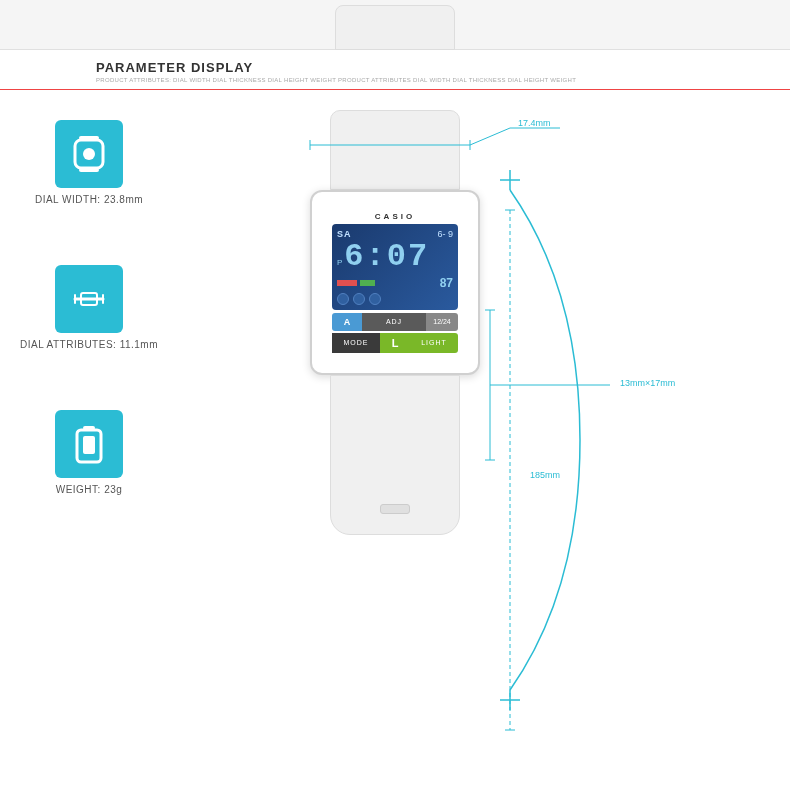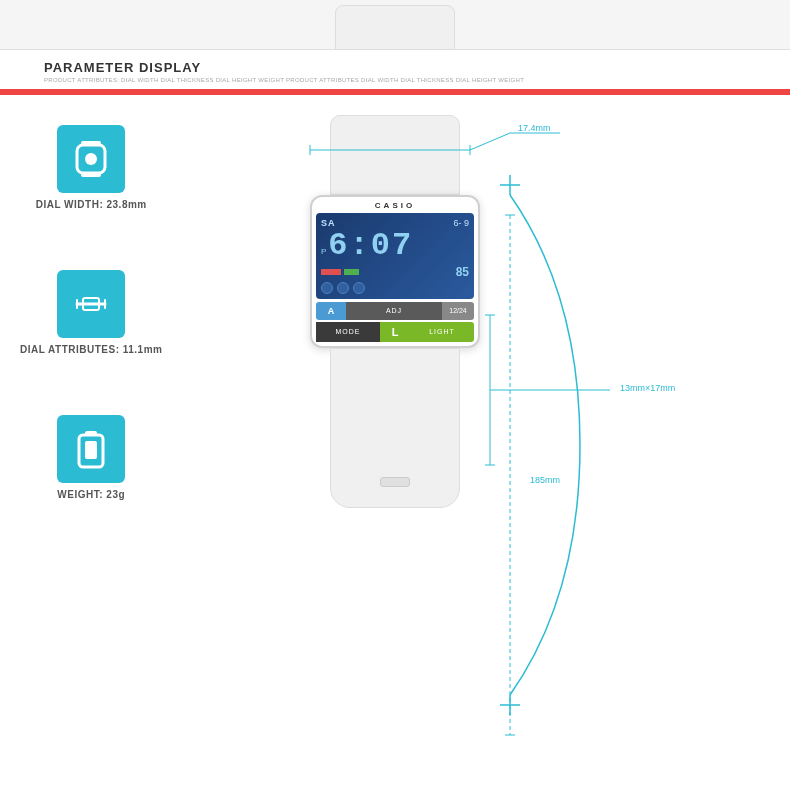--- a/index.html
+++ b/index.html
@@ -27,22 +27,22 @@
       width: 120px;
       height: 45px;
       background: #f0f0f0;
       border: 1px solid #ddd;
       border-radius: 8px 8px 0 0;
       margin-top: 5px;
     }
 
     
     .param-header {
-      padding: 10px 80px 4px 44px;
-      border-bottom: 6px solid #ef4444;
+      padding: 10px 80px 4px 96px;
+      border-bottom: 1px solid #ef4444;
     }
 
     .param-title {
       font-size: 13px;
       font-weight: bold;
       letter-spacing: 1px;
       color: #333;
       margin-bottom: 2px;
     }
 
@@ -87,21 +87,21 @@
       display: flex;
       align-items: center;
       justify-content: center;
     }
 
     .spec-label {
       font-size: 10px;
       color: #555;
       white-space: nowrap;
       text-align: right;
-      font-weight: bold;
+      font-weight: normal;
       letter-spacing: 0.5px;
     }
 
     
     .watch-container {
       position: absolute;
       left: 50%;
       transform: translateX(-50%);
       top: 20px;
       width: 230px;
@@ -122,21 +122,21 @@
       background: #ffffff;
       border: 2px solid #d0d0d0;
       border-radius: 12px;
       margin: 0 auto;
       position: relative;
       box-shadow: 0 2px 8px rgba(0,0,0,0.15);
       overflow: hidden;
     }
 
     .watch-case-inner {
-      padding: 4px;
+      padding: 20px;
     }
 
     
     .casio-label {
       text-align: center;
       font-size: 8px;
       font-weight: bold;
       letter-spacing: 3px;
       color: #333;
       margin-bottom: 3px;
@@ -413,21 +413,21 @@
             <span class="screen-day">SA</span>
             <span class="screen-date">6- 9</span>
           </div>
           <div style="display:flex; align-items:baseline;">
             <span style="font-size:8px; color:#90d0f0; margin-right:2px;">P</span>
             <div class="screen-time">6:07</div>
           </div>
           <div class="screen-bottom-row">
             <div class="screen-bar-red"></div>
             <div class="screen-bar-green"></div>
-            <div class="screen-seconds">85</div>
+            <div class="screen-seconds">87</div>
           </div>
           <div class="screen-dots-row">
             <div class="screen-dot"></div>
             <div class="screen-dot"></div>
             <div class="screen-dot"></div>
           </div>
         </div>
 
         <div class="watch-buttons">
           <div class="btn-a">A</div>

